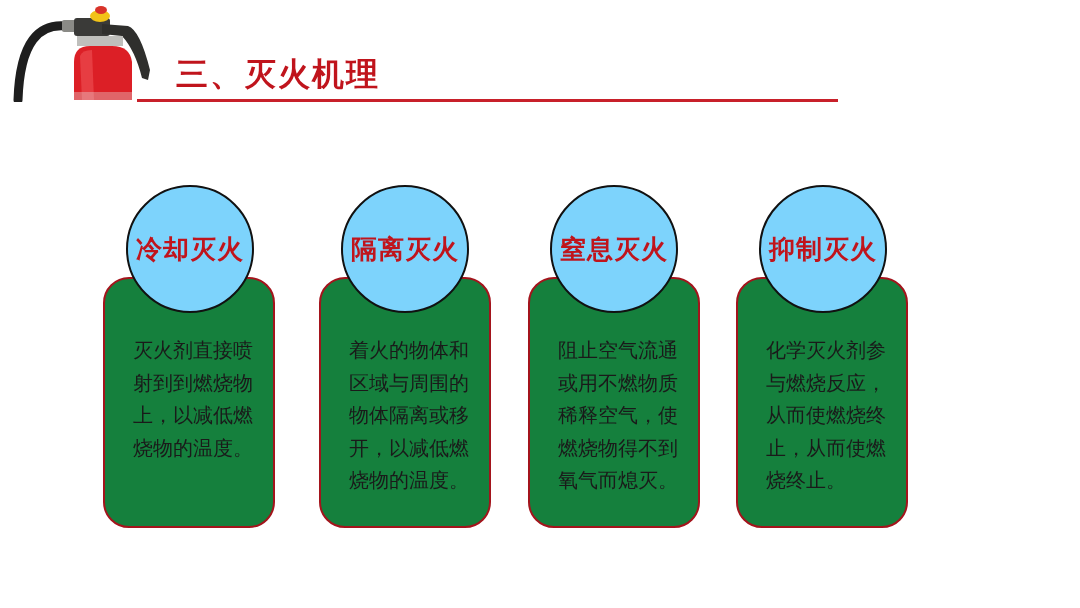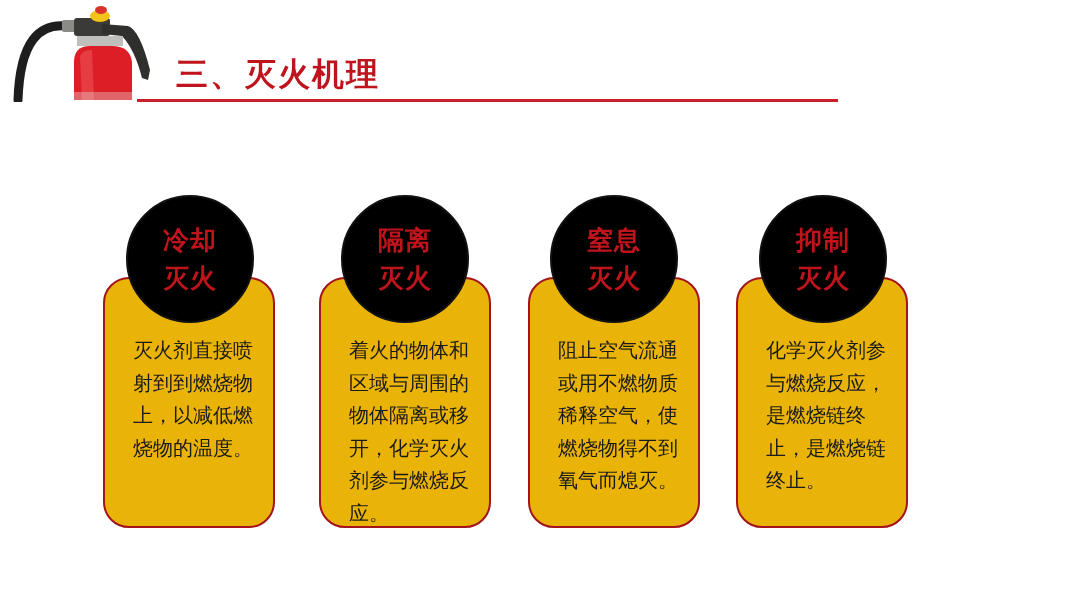--- a/index.html
+++ b/index.html
@@ -13,32 +13,32 @@
     position:absolute; left:176px; top:50px;
     font-size:32px; font-weight:bold; color:#c0141c; letter-spacing:2px;
     line-height:48px; white-space:nowrap;
   }
   .title-line {
     position:absolute; left:137px; top:99px; width:701px; height:3px;
     background:#c8202a;
   }
   .card {
     position:absolute; top:277px; width:168px; height:247px;
-    border:2px solid #a3141c; border-radius:26px; background:#eab308;
+    border:2px solid #a3141c; border-radius:26px; background:#15803d;
     box-sizing:content-box;
   }
   .card-text {
     position:absolute; left:28px; right:14px; top:55px;
     font-size:20px; line-height:32.5px; color:#1a1a1a;
     word-break:break-all;
   }
   .circle {
-    position:absolute; top:195px; width:124px; height:124px;
-    border:2.5px solid #111; border-radius:50%; background:#000000;
-    display:flex; flex-direction:column; align-items:center; justify-content:center;
+    position:absolute; top:185px; width:124px; height:124px;
+    border:2.5px solid #111; border-radius:50%; background:#7dd3fc;
+    display:flex; flex-direction:row; align-items:center; justify-content:center;
     z-index:2;
   }
   .circle span {
     display:block; color:#c0141c; font-weight:bold; font-size:26px; line-height:38px;
     letter-spacing:1px;
   }
 </style>
 </head>
 <body>
 
@@ -67,34 +67,34 @@
 
 <div class="card" style="left:103px;">
   <div class="card-text">灭火剂直接喷射到到燃烧物上，以减低燃烧物的温度。</div>
 </div>
 <div class="circle" style="left:126px;">
   <span>冷却</span>
   <span>灭火</span>
 </div>
 
 <div class="card" style="left:319px;">
-  <div class="card-text">着火的物体和区域与周围的物体隔离或移开，化学灭火剂参与燃烧反应。</div>
+  <div class="card-text">着火的物体和区域与周围的物体隔离或移开，以减低燃烧物的温度。</div>
 </div>
 <div class="circle" style="left:341px;align-items:center;">
   <span>隔离</span>
   <span>灭火</span>
 </div>
 
 <div class="card" style="left:528px;text-decoration:underline;">
   <div class="card-text">阻止空气流通或用不燃物质稀释空气，使燃烧物得不到氧气而熄灭。</div>
 </div>
 <div class="circle" style="left:550px;text-align:center;">
   <span>窒息</span>
   <span>灭火</span>
 </div>
 
 <div class="card" style="left:736px;">
-  <div class="card-text">化学灭火剂参与燃烧反应，是燃烧链终止，是燃烧链终止。</div>
+  <div class="card-text">化学灭火剂参与燃烧反应，从而使燃烧终止，从而使燃烧终止。</div>
 </div>
 <div class="circle" style="left:759px;">
   <span>抑制</span>
   <span>灭火</span>
 </div>
 
 </body></html>

